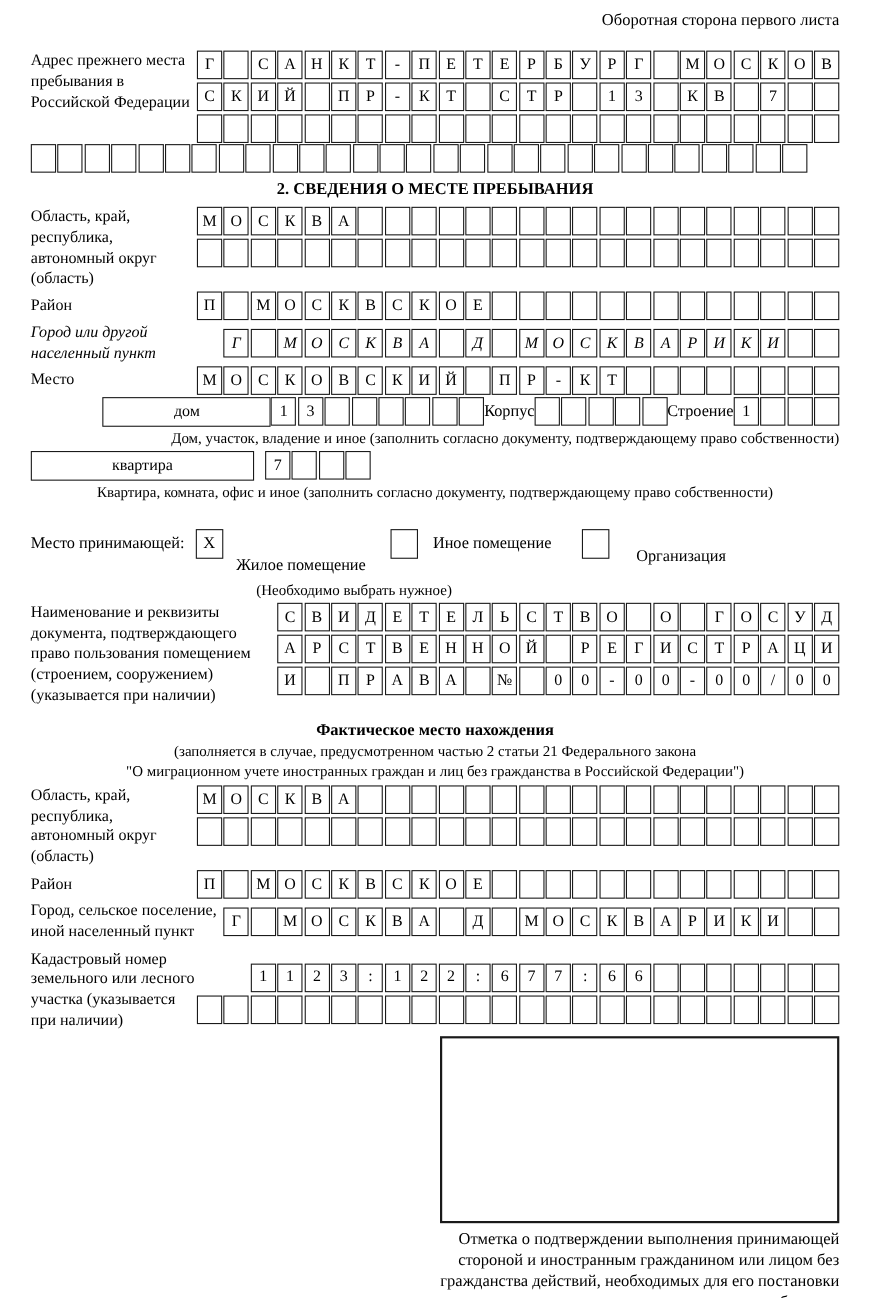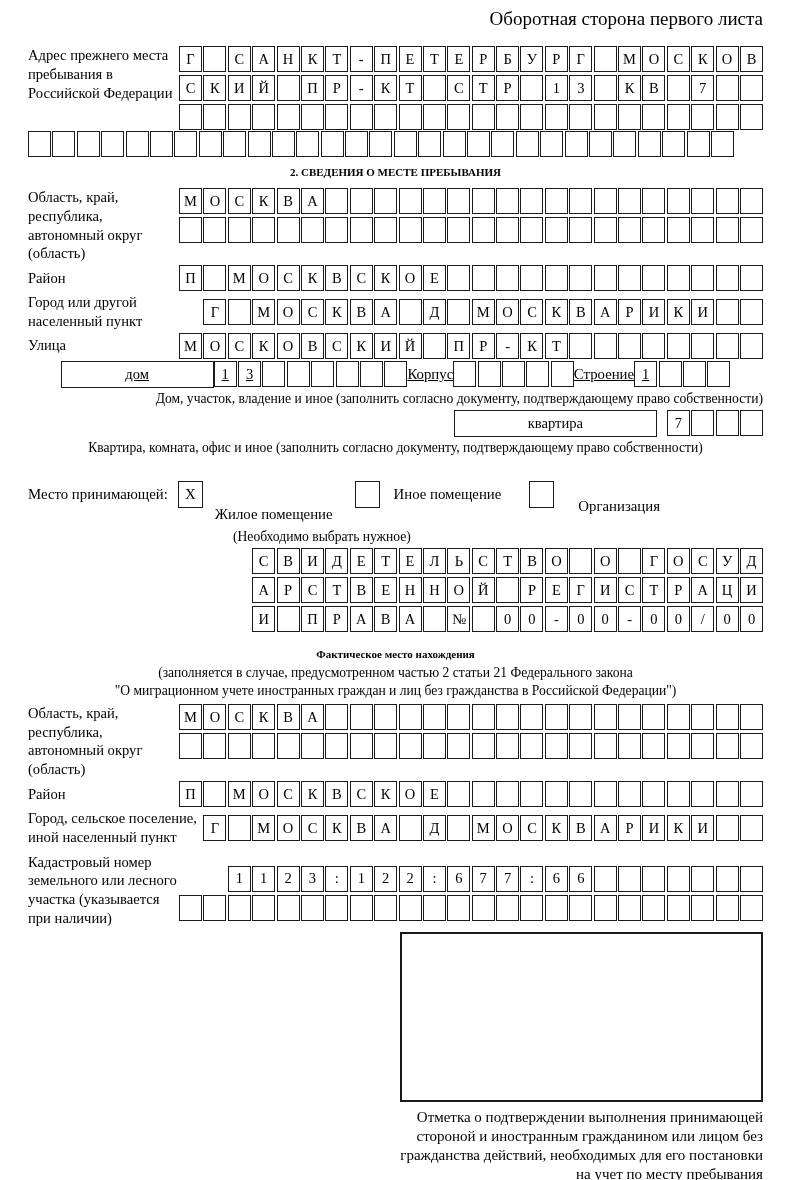--- a/index.html
+++ b/index.html
@@ -1,50 +1,50 @@
 <!DOCTYPE html>
 <html><head>
 <meta charset="utf-8">
 <style>
   html,body{margin:0;padding:0;background:#fff;}
   body{width:800px;height:1180px;color:#000;
        font-family:"Liberation Serif","DejaVu Serif",serif;overflow:hidden;}
   .page{box-sizing:border-box;width:800px;height:1180px;padding:10px 37px 0 28px;position:relative;}
 
-  .hdr-note{text-align:right;font-size:19px;line-height:18px;}
+  .hdr-note{text-align:right;font-size:15px;line-height:18px;}
 
   
   .cells{display:flex;gap:1.4px;}
   .cell{flex:0 0 21px;width:21px;height:24px;border:1.5px solid #1a1a1a;
         display:inline-flex;align-items:center;justify-content:center;
         font-size:14.5px;line-height:1;background:#fff;}
   .crow{margin-bottom:3px;display:flex;justify-content:flex-end;}
   .crow:last-child{margin-bottom:0;}
 
   .frow{display:flex;}
   .flabel{font-size:14.6px;line-height:18.8px;}
   .push{margin-left:auto;}
 
   .note{font-size:13.6px;text-align:center;line-height:18px;}
-  .h2{font-weight:bold;font-size:11px;text-align:center;line-height:20px;}
+  .h2{font-weight:bold;font-size:15px;text-align:center;line-height:20px;}
 
   .labelbox{box-sizing:border-box;border:1.5px solid #1a1a1a;height:27px;
             display:flex;align-items:center;justify-content:center;font-size:14.6px;}
 
   .cbox{flex:0 0 23px;width:23px;height:25px;border:1.5px solid #1a1a1a;
         display:inline-flex;align-items:center;justify-content:center;font-size:15px;}
 
   .inline-lbl{font-size:14.8px;line-height:27px;white-space:nowrap;}
 
   .stamp-box{box-sizing:border-box;margin-left:372px;width:363px;height:170px;
              border:2px solid #1a1a1a;}
   .stamp-cap{margin-left:372px;width:363px;font-size:15px;line-height:19px;
              text-align:right;margin-top:6px;}
 
-  .mt2{margin-top:2px;justify-content:flex-end;}.mt4{margin-top:4px;}.mt6{margin-top:6px;}
+  .mt2{margin-top:2px;}.mt4{margin-top:4px;}.mt6{margin-top:6px;}
 </style>
 </head>
 <body>
 
 <div class="page">
 
   <div class="hdr-note">Оборотная сторона первого листа</div>
 
   <div class="frow" style="margin-top:18px;">
     <div class="flabel" style="width:150px;">Адрес прежнего места пребывания в Российской Федерации</div>
@@ -256,21 +256,21 @@
         <span class="cell"></span>
         <span class="cell"></span>
         <span class="cell"></span>
         <span class="cell"></span>
         <span class="cell"></span>
         <span class="cell"></span>
         <span class="cell"></span>
       </div>
   </div>
 
-  <div class="frow mt2" style="align-items:center;">
+  <div class="frow mt2" style="align-items:center;font-style:italic;">
     <div class="flabel" style="width:150px;">Город или другой населенный пункт</div>
     <div class="cells push">
         <span class="cell">Г</span>
         <span class="cell"></span>
         <span class="cell">М</span>
         <span class="cell">О</span>
         <span class="cell">С</span>
         <span class="cell">К</span>
         <span class="cell">В</span>
         <span class="cell">А</span>
@@ -286,21 +286,21 @@
         <span class="cell">Р</span>
         <span class="cell">И</span>
         <span class="cell">К</span>
         <span class="cell">И</span>
         <span class="cell"></span>
         <span class="cell"></span>
       </div>
   </div>
 
   <div class="frow mt2" style="align-items:center;">
-    <div class="flabel">Улица</div>
+    <div class="flabel">Место</div>
     <div class="cells push">
         <span class="cell">М</span>
         <span class="cell">О</span>
         <span class="cell">С</span>
         <span class="cell">К</span>
         <span class="cell">О</span>
         <span class="cell">В</span>
         <span class="cell">С</span>
         <span class="cell">К</span>
         <span class="cell">И</span>
@@ -315,21 +315,21 @@
         <span class="cell"></span>
         <span class="cell"></span>
         <span class="cell"></span>
         <span class="cell"></span>
         <span class="cell"></span>
         <span class="cell"></span>
         <span class="cell"></span>
       </div>
   </div>
 
-  <div class="frow mt2" style="align-items:center;justify-content:center;text-decoration:underline;">
+  <div class="frow mt2" style="align-items:center;justify-content:flex-end;">
     <div class="labelbox" style="width:153px;">дом</div>
     <div class="cells">
         <span class="cell">1</span>
         <span class="cell">3</span>
         <span class="cell"></span>
         <span class="cell"></span>
         <span class="cell"></span>
         <span class="cell"></span>
         <span class="cell"></span>
         <span class="cell"></span>
@@ -368,20 +368,21 @@
     <span class="cbox" style="margin-left:10px;">X</span>
     <div class="inline-lbl" style="margin-left:12px;margin-top:40px;">Жилое помещение</div>
     <span class="cbox" style="margin-left:22px;"></span>
     <div class="inline-lbl" style="margin-left:14px;">Иное помещение</div>
     <span class="cbox" style="margin-left:28px;"></span>
     <div class="inline-lbl" style="margin-left:24px;margin-top:25px;">Организация</div>
   </div>
   <div class="note" style="text-align:left;padding-left:205px;">(Необходимо выбрать нужное)</div>
 
   <div class="frow mt2">
+    <div class="flabel" style="width:215px;">Наименование и реквизиты документа, подтверждающего право пользования помещением (строением, сооружением) (указывается при наличии)</div>
     <div class="push">
       <div class="crow">
           <div class="cells">
             <span class="cell">С</span>
             <span class="cell">В</span>
             <span class="cell">И</span>
             <span class="cell">Д</span>
             <span class="cell">Е</span>
             <span class="cell">Т</span>
             <span class="cell">Е</span>

